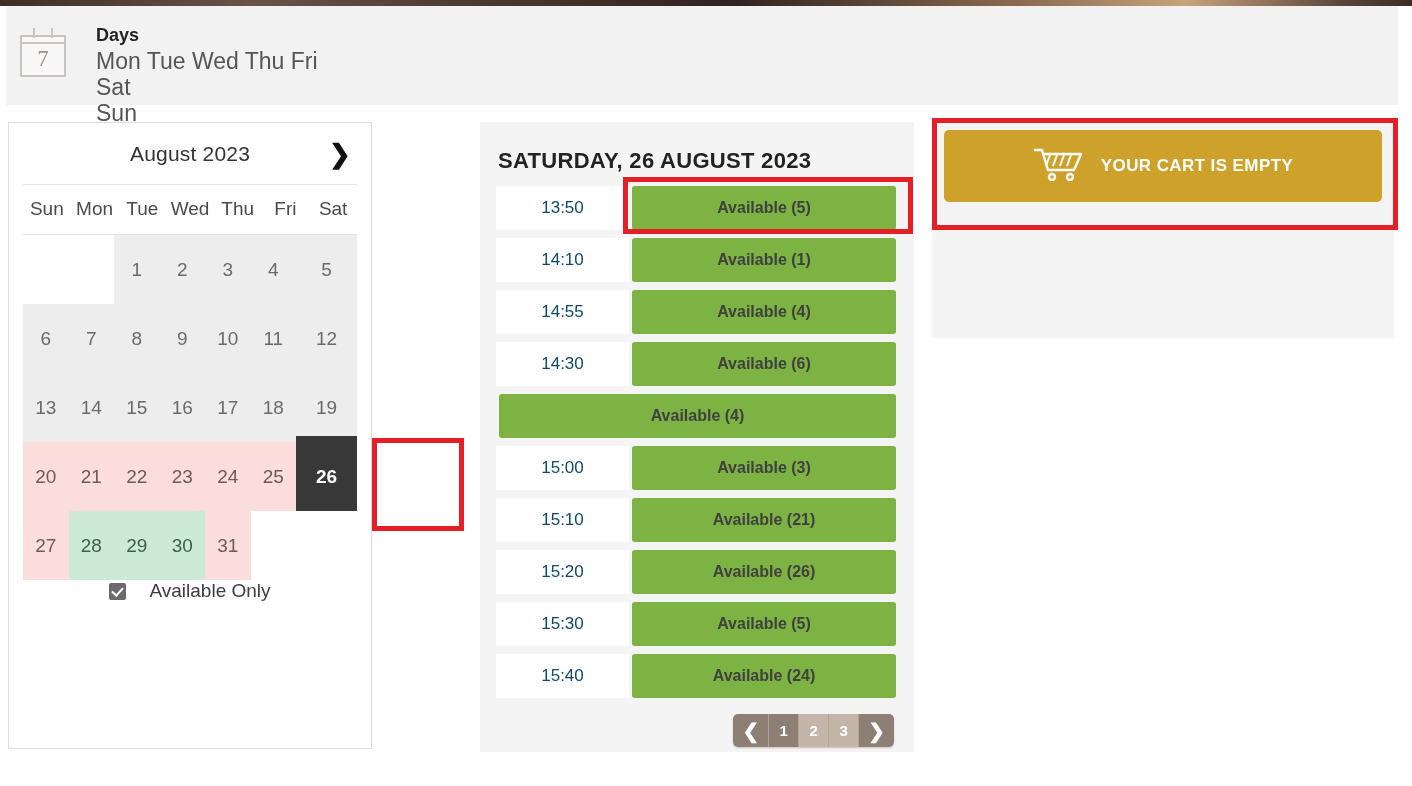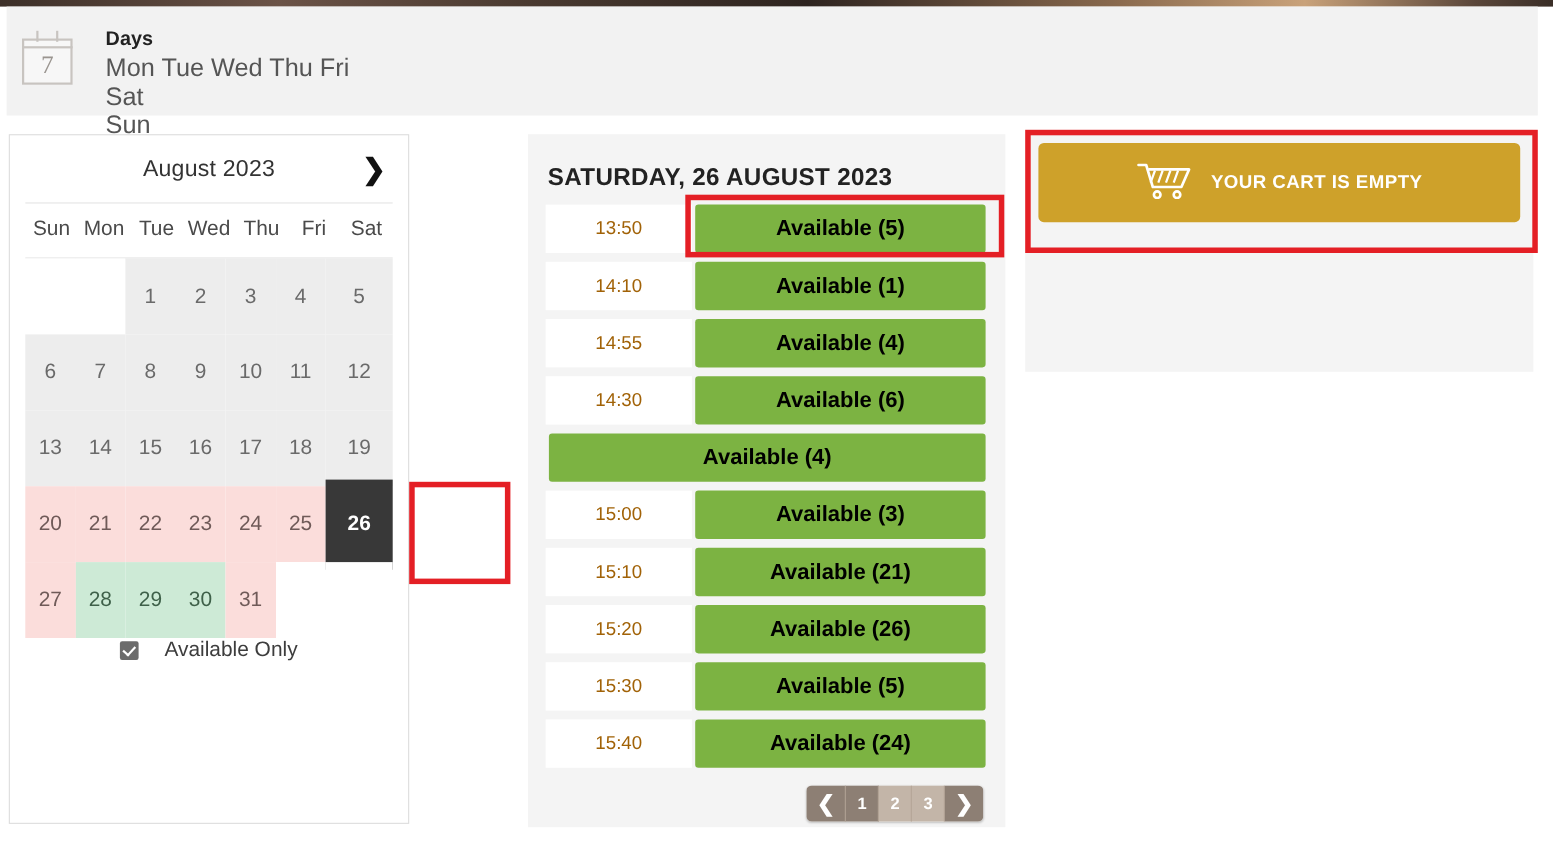--- a/index.html
+++ b/index.html
@@ -210,28 +210,28 @@
     height: 44px;
     margin-bottom: 8px;
   }
   .slot-time {
     width: 133px;
     background: #ffffff;
     display: flex;
     align-items: center;
     justify-content: center;
     font-size: 17px;
-    color: #a16207;
+    color: #0c4a6e;
   }
   .slot-btn {
     flex: 1;
     margin-left: 3px;
     background: #7cb342;
-    color: #000000;
-    font-size: 20px;
+    color: #404040;
+    font-size: 16px;
     font-weight: bold;
     display: flex;
     align-items: center;
     justify-content: center;
     border-radius: 3px;
     cursor: pointer;
     border: none;
     font-family: "Liberation Sans", sans-serif;
   }
   .pager {

